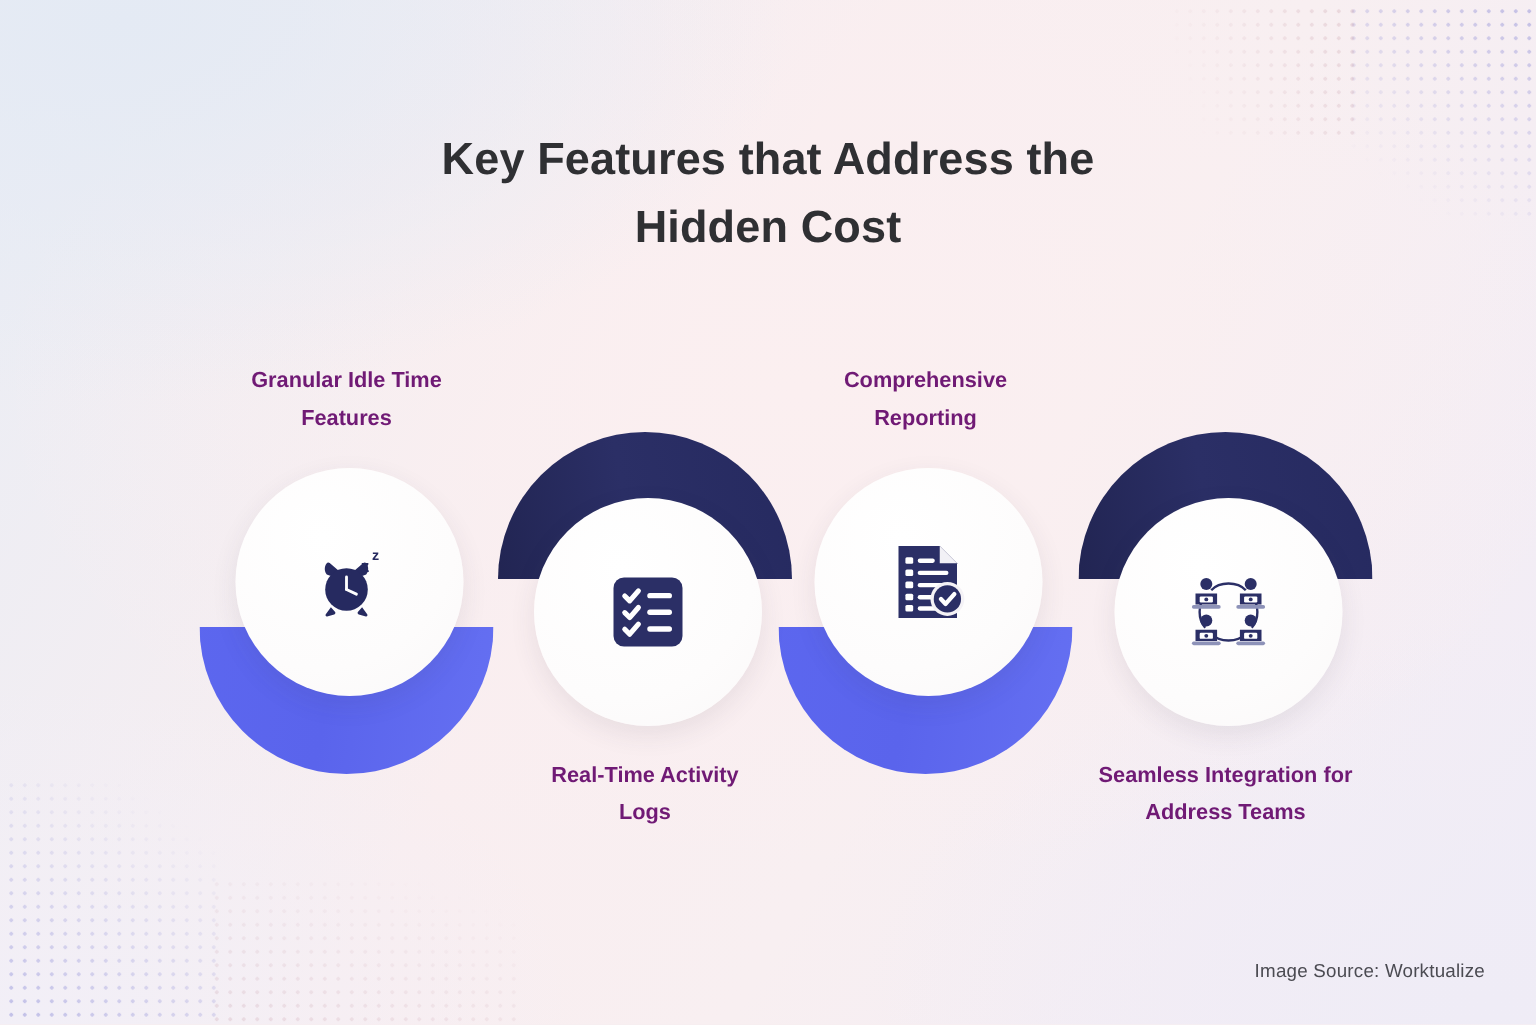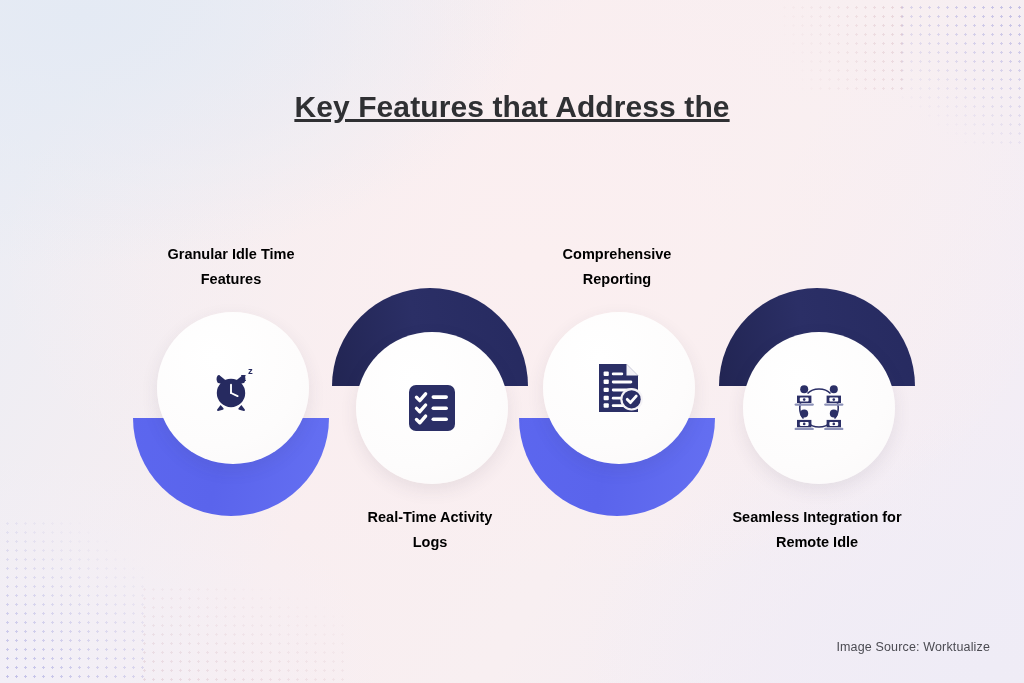--- a/index.html
+++ b/index.html
@@ -66,21 +66,20 @@
     position: absolute;
     top: 84px;
     left: 0;
     width: 1024px;
     text-align: center;
     color: #2f3033;
     font-size: 30px;
     font-weight: bold;
     line-height: 45px;
     letter-spacing: 0.1px;
-    text-decoration: underline;
   }
   #title .tl { display: block; }
 
   
   #features {
     position: absolute;
     top: 0; left: 0;
     width: 1024px;
     height: 683px;
   }
@@ -140,21 +139,21 @@
     justify-content: center;
   }
   .icon-wrap svg { display: block; }
 
   
   .caption {
     position: absolute;
     left: -10px;
     width: 260px;
     text-align: center;
-    color: #000000;
+    color: #701a75;
     font-size: 14.5px;
     font-weight: bold;
     line-height: 25px;
   }
   .up   .caption { top: 242px; }
   .down .caption { top: 505px; }
 
   
   #credit {
     position: absolute;
@@ -172,20 +171,21 @@
 <div id="canvas">
   <div class="bg-base"></div>
   <div class="dots dots-tr"></div>
   <div class="dots dots-tr2"></div>
   <div class="dots dots-bl"></div>
   <div class="dots dots-bl2"></div>
 </div>
 
 <div id="title">
   <span class="tl">Key Features that Address the</span>
+  <span class="tl">Hidden Cost</span>
 </div>
 
 <div id="features">
 
   <div class="feature up" style="left:111px;">
     <div class="arc">
       <div class="half"></div>
     </div>
     <div class="disc">
       <span class="icon-wrap">
@@ -315,19 +315,19 @@
             <circle cx="18.2" cy="24.6" r="1.3"></circle>
             <circle cx="47.8" cy="24.6" r="1.3"></circle>
             <circle cx="18.2" cy="48.9" r="1.3"></circle>
             <circle cx="47.8" cy="48.9" r="1.3"></circle>
           </g>
         </svg>
       </span>
     </div>
     <div class="caption">
       <span>Seamless Integration for</span><br>
-      <span>Remote Idle</span>
+      <span>Address Teams</span>
     </div>
   </div>
 
 </div>
 
 <div id="credit">Image Source: Worktualize</div>
 
 </body></html>

